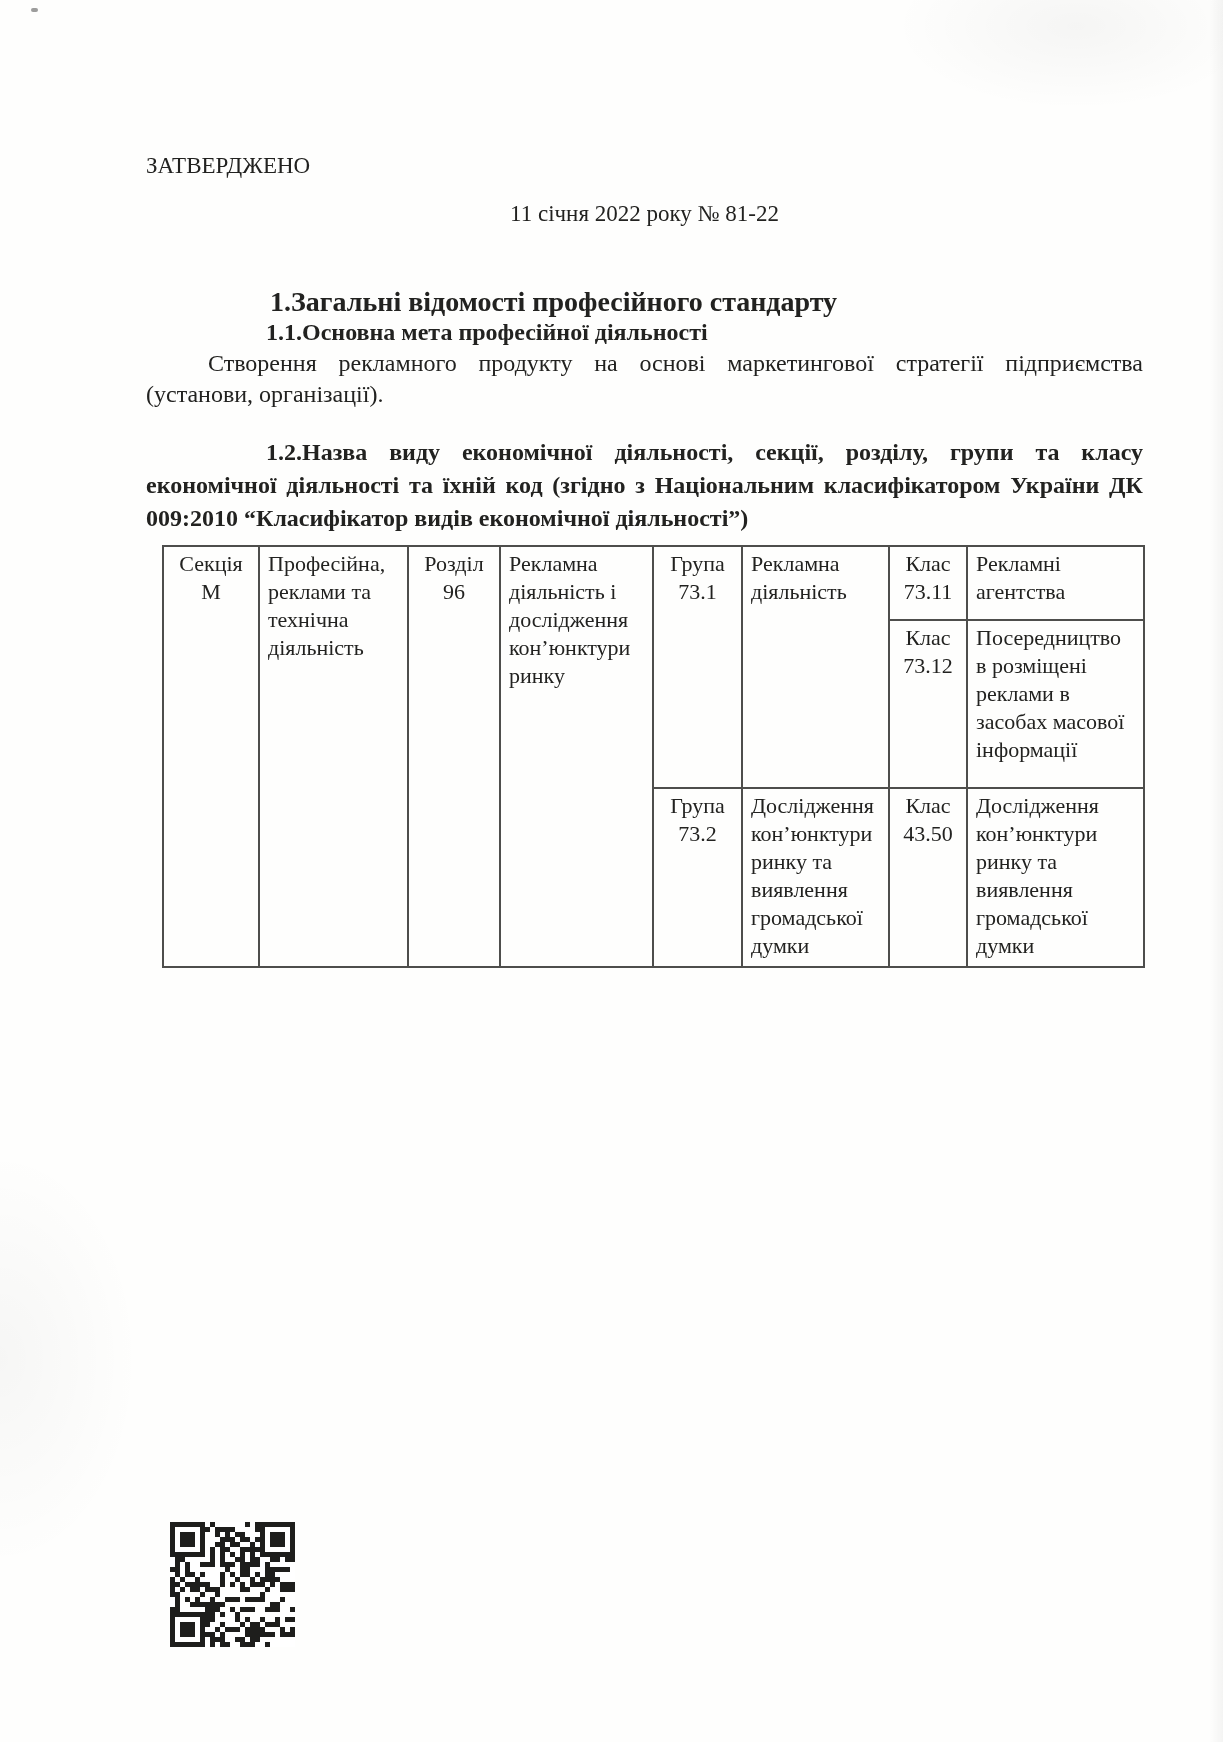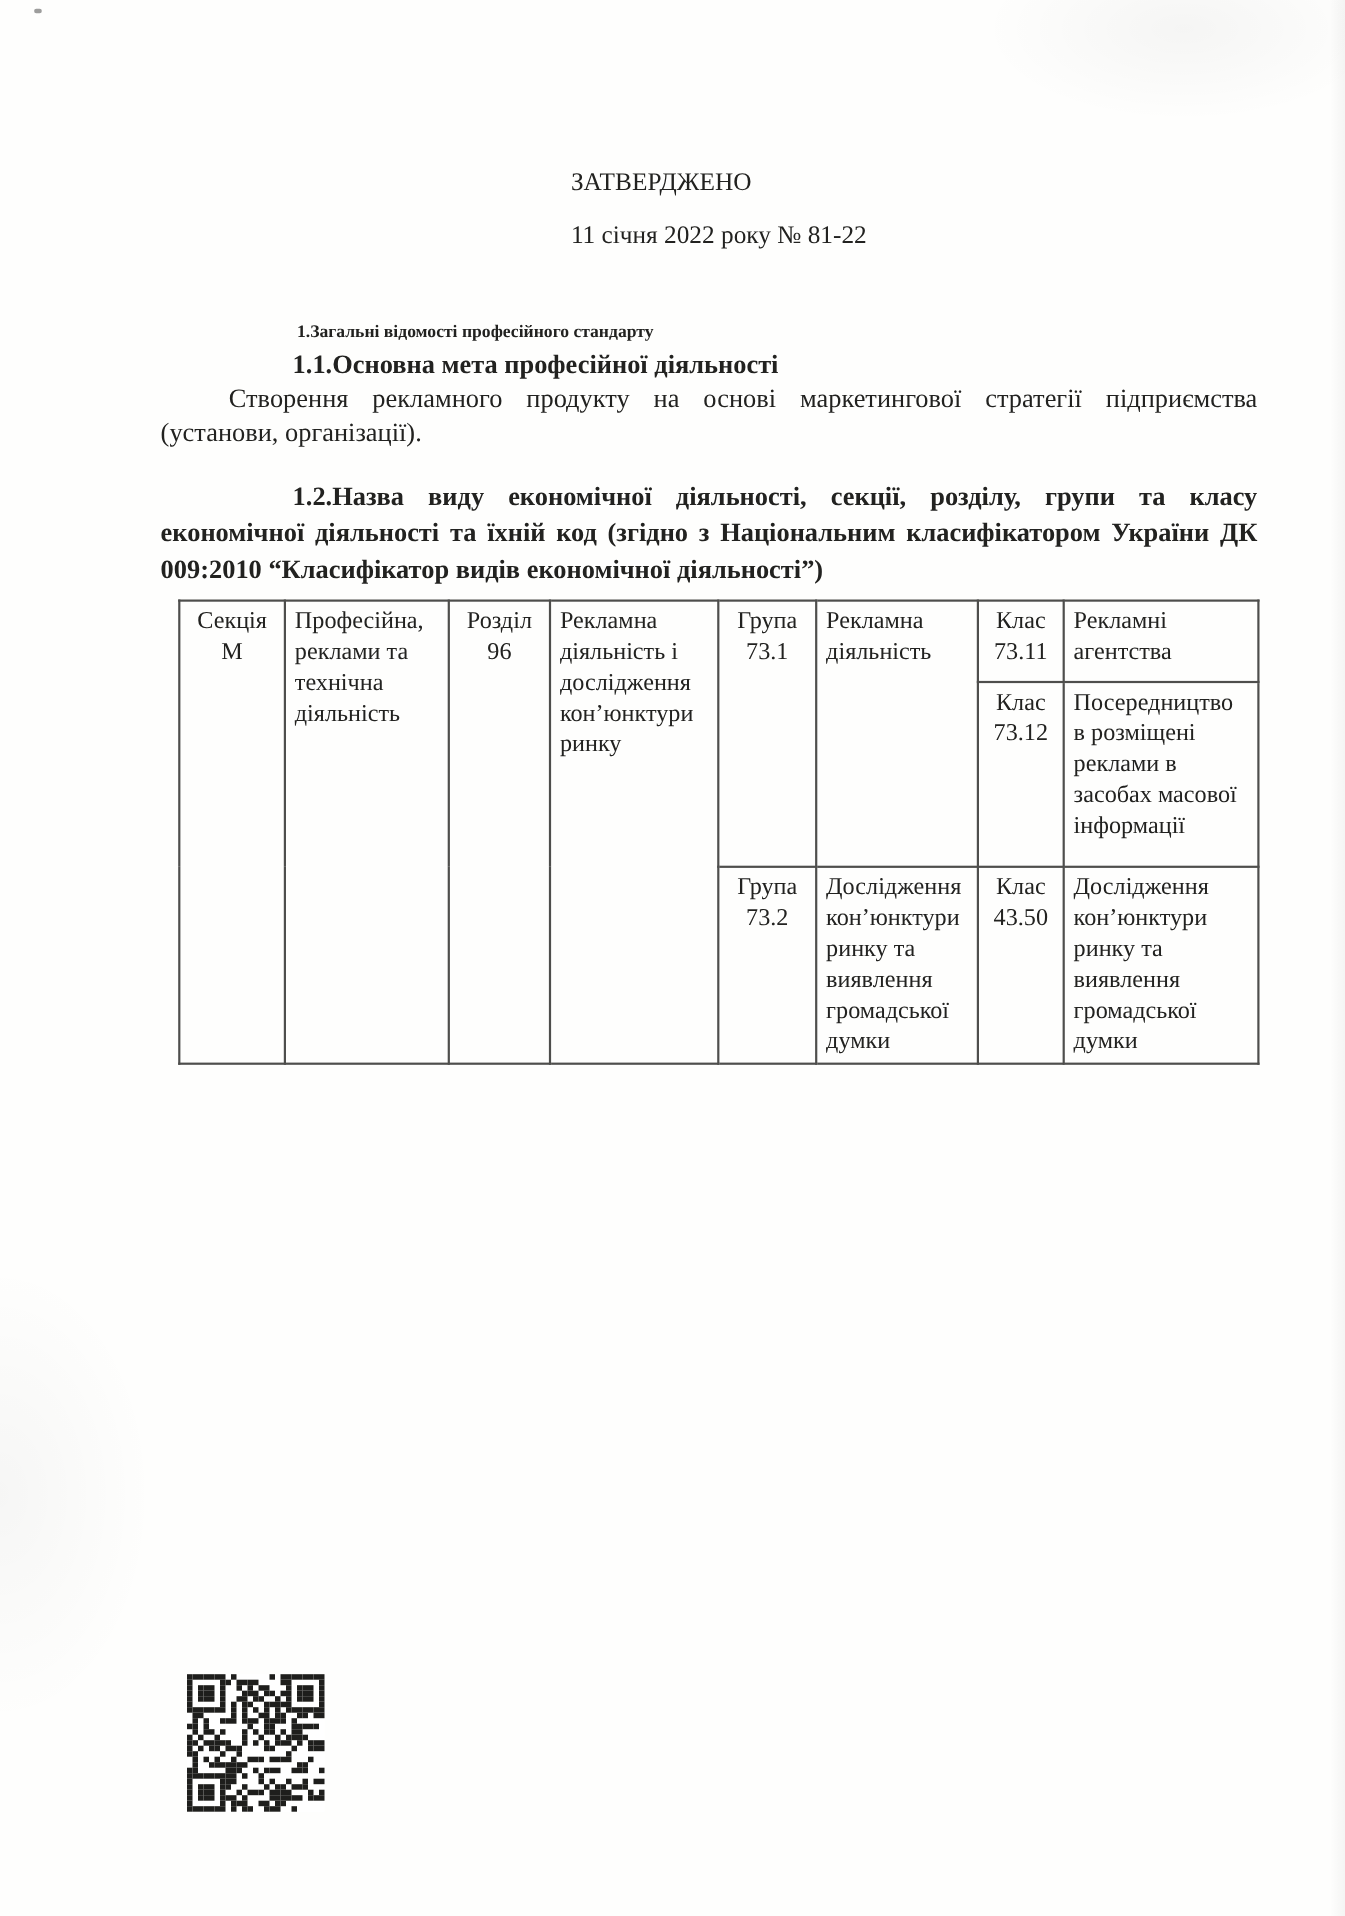--- a/index.html
+++ b/index.html
@@ -13,29 +13,29 @@
       radial-gradient(ellipse 200px 300px at 0% 78%, rgba(0,0,0,0.03), rgba(0,0,0,0) 70%),
       linear-gradient(to left, rgba(0,0,0,0.04), rgba(0,0,0,0) 14px);
     box-sizing:border-box;
     padding:152px 80px 0 146px;
     font-family:"Liberation Serif","DejaVu Serif",serif;
     color:#222220;
     overflow:hidden;
   }
   .content{width:997px;}
   
-  .approval{margin-left:373px;font-size:23px;line-height:28px;}
+  .approval{font-size:23px;line-height:28px;}
   .approval .stamp{margin:0 0 20px 0;}
   .approval .authority{margin:0 0 44px 0;}
-  .approval .order{margin:0;}
+  .approval .order{margin:0;text-align:center;}
   
   .doc-title{margin-top:58px;text-align:center;font-weight:bold;font-size:25px;line-height:33px;}
   
   .h-num{display:inline-block;min-width:56px;font-weight:bold;}
-  .sec-h1{margin:11px 0 0 0;font-size:16px;line-height:31px;font-weight:bold;text-indent:62px;}
+  .sec-h1{margin:11px 0 0 0;font-size:28px;line-height:31px;font-weight:bold;text-indent:62px;}
   .sec-h2{margin:0;font-size:24px;line-height:31px;font-weight:bold;text-indent:60px;}
   .body-par{margin:0;font-size:24px;line-height:31px;text-align:justify;text-indent:62px;}
   .sec-h2-long{margin:26px 0 0 0;font-size:24px;line-height:33px;font-weight:bold;text-align:justify;text-indent:60px;}
   
   table.kved{
     border-collapse:collapse;
     margin:10px 0 0 16px;
     width:981px;
     table-layout:fixed;
     font-size:22px;line-height:28px;

